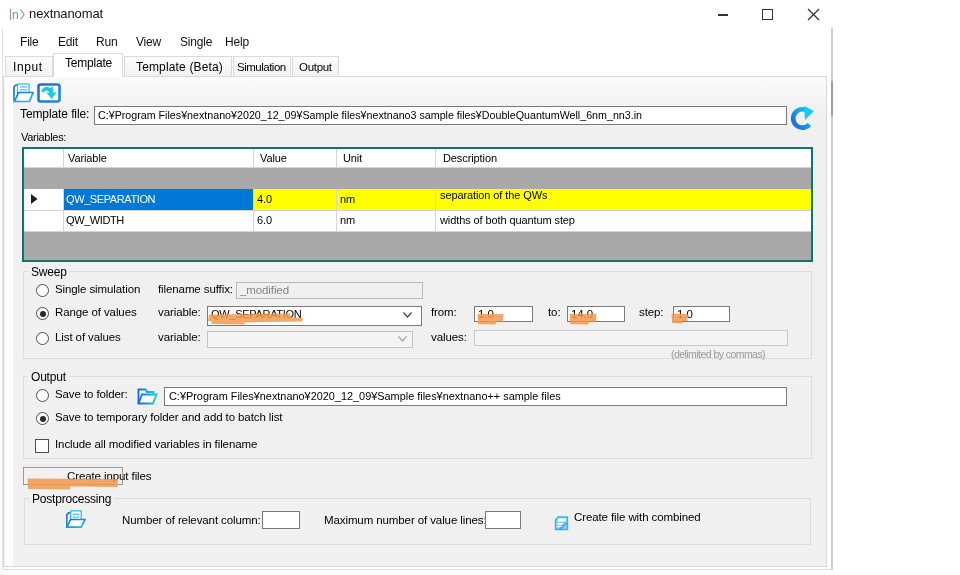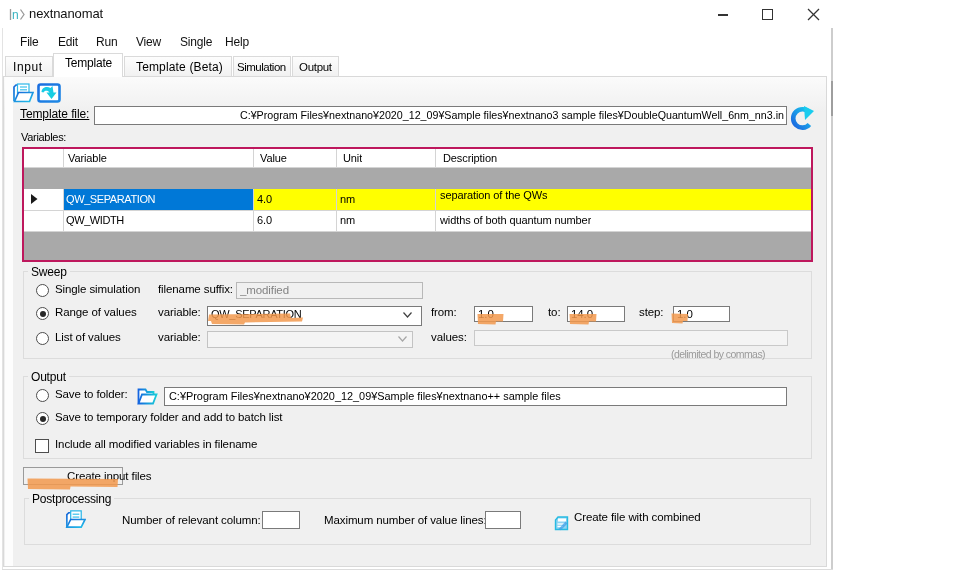--- a/index.html
+++ b/index.html
@@ -88,37 +88,37 @@
       </linearGradient>
       <linearGradient id="bg3" x1="0" y1="0" x2="0" y2="1">
         <stop offset="0" stop-color="#19c8e8"></stop>
           <stop offset="1" stop-color="#17d0de"></stop>
       </linearGradient>
     </defs>
     <rect x="1.5" y="1.5" width="21" height="17" rx="2" fill="#fff" stroke="url(#bg2)" stroke-width="2.6"></rect>
     <path d="M4.5 9 C4.5 4.5 10 2.5 13.5 5 L15.5 3 L16.5 9.5 L19.5 9.5 L14.5 16 L9.5 9.5 L12.5 9.5 C11 7 7.5 7 6.5 9.5 Z" fill="url(#bg3)"></path>
   </svg>
 
-  <div class="lbl" style="left:20px; top:108px; font-size:12px;text-decoration:underline;">Template file:</div>
+  <div class="lbl" style="left:20px; top:108px; font-size:12px;">Template file:</div>
   <div class="tb" style="left:94px; top:106px; width:693px; height:19px;"></div>
-  <div class="path" style="left:98px; top:109px; width:686px;text-align:right;">C:¥Program Files¥nextnano¥2020_12_09¥Sample files¥nextnano3 sample files¥DoubleQuantumWell_6nm_nn3.in</div>
+  <div class="path" style="left:98px; top:109px; width:686px;">C:¥Program Files¥nextnano¥2020_12_09¥Sample files¥nextnano3 sample files¥DoubleQuantumWell_6nm_nn3.in</div>
   <svg class="abs" style="left:788px; top:104px;" width="29" height="29" viewBox="0 0 29 29">
     <defs>
       <linearGradient id="rg" x1="0" y1="1" x2="1" y2="0">
         <stop offset="0" stop-color="#1b63e0"></stop>
           <stop offset="1" stop-color="#19ccee"></stop>
       </linearGradient>
     </defs>
     <path d="M 21.4 20.4 A 9.2 9.2 0 1 1 21.4 8.4" fill="none" stroke="url(#rg)" stroke-width="4.6"></path>
     <polygon points="16,2 26,7 17,16" fill="#19ccee"></polygon>
   </svg>
 
   <div class="lbl" style="left:21px; top:131px; font-size:11px; letter-spacing:-0.3px;">Variables:</div>
 
-  <div class="abs" id="tbl" style="left:22px; top:147px; width:791px; height:115px; border:2px solid #be185d; background:#a9a9a9;">
+  <div class="abs" id="tbl" style="left:22px; top:147px; width:791px; height:115px; border:2px solid #0f766e; background:#a9a9a9;">
     <div class="abs" style="left:0; top:0; width:787px; height:19px; background:#fff; border-bottom:1px solid #d4d4d4;">
       <div class="abs" style="left:39px; top:0; width:1px; height:18px; background:#d4d4d4;"></div>
       <div class="abs" style="left:229px; top:0; width:1px; height:18px; background:#d4d4d4;"></div>
       <div class="abs" style="left:312px; top:0; width:1px; height:18px; background:#d4d4d4;"></div>
       <div class="abs" style="left:411px; top:0; width:1px; height:18px; background:#d4d4d4;"></div>
       <div class="cell" style="left:44px; top:3px;">Variable</div>
       <div class="cell" style="left:236px; top:3px;">Value</div>
       <div class="cell" style="left:319px; top:3px;">Unit</div>
       <div class="cell" style="left:419px; top:3px;">Description</div>
     </div>
@@ -138,21 +138,21 @@
       <div class="cell" style="left:416px; top:0;">separation of the QWs</div>
     </div>
     <div class="abs" style="left:0; top:62px; width:787px; height:21px; background:#fff; border-bottom:1px solid #d4d4d4;">
       <div class="abs" style="left:39px; top:0; width:1px; height:20px; background:#d4d4d4;"></div>
       <div class="abs" style="left:229px; top:0; width:1px; height:20px; background:#d4d4d4;"></div>
       <div class="abs" style="left:312px; top:0; width:1px; height:20px; background:#d4d4d4;"></div>
       <div class="abs" style="left:411px; top:0; width:1px; height:20px; background:#d4d4d4;"></div>
       <div class="cell" style="left:42px; top:3px; letter-spacing:-0.4px;">QW_WIDTH</div>
       <div class="cell" style="left:233px; top:3px;">6.0</div>
       <div class="cell" style="left:316px; top:3px;">nm</div>
-      <div class="cell" style="left:416px; top:3px;">widths of both quantum number</div>
+      <div class="cell" style="left:416px; top:3px;">widths of both quantum step</div>
     </div>
   </div>
 
   <div class="grp" style="left:23px; top:271px; width:789px; height:88px;"></div>
   <div class="grp-lbl" style="left:28px; top:265px;text-align:right;">Sweep</div>
 
   <div class="radio" style="left:36px; top:284px;"></div>
   <div class="lbl" style="left:55px; top:283px;">Single simulation</div>
   <div class="lbl" style="left:158px; top:283px;">filename suffix:</div>
   <div class="tb-dis" style="left:236px; top:282px; width:187px; height:17px;"></div>

